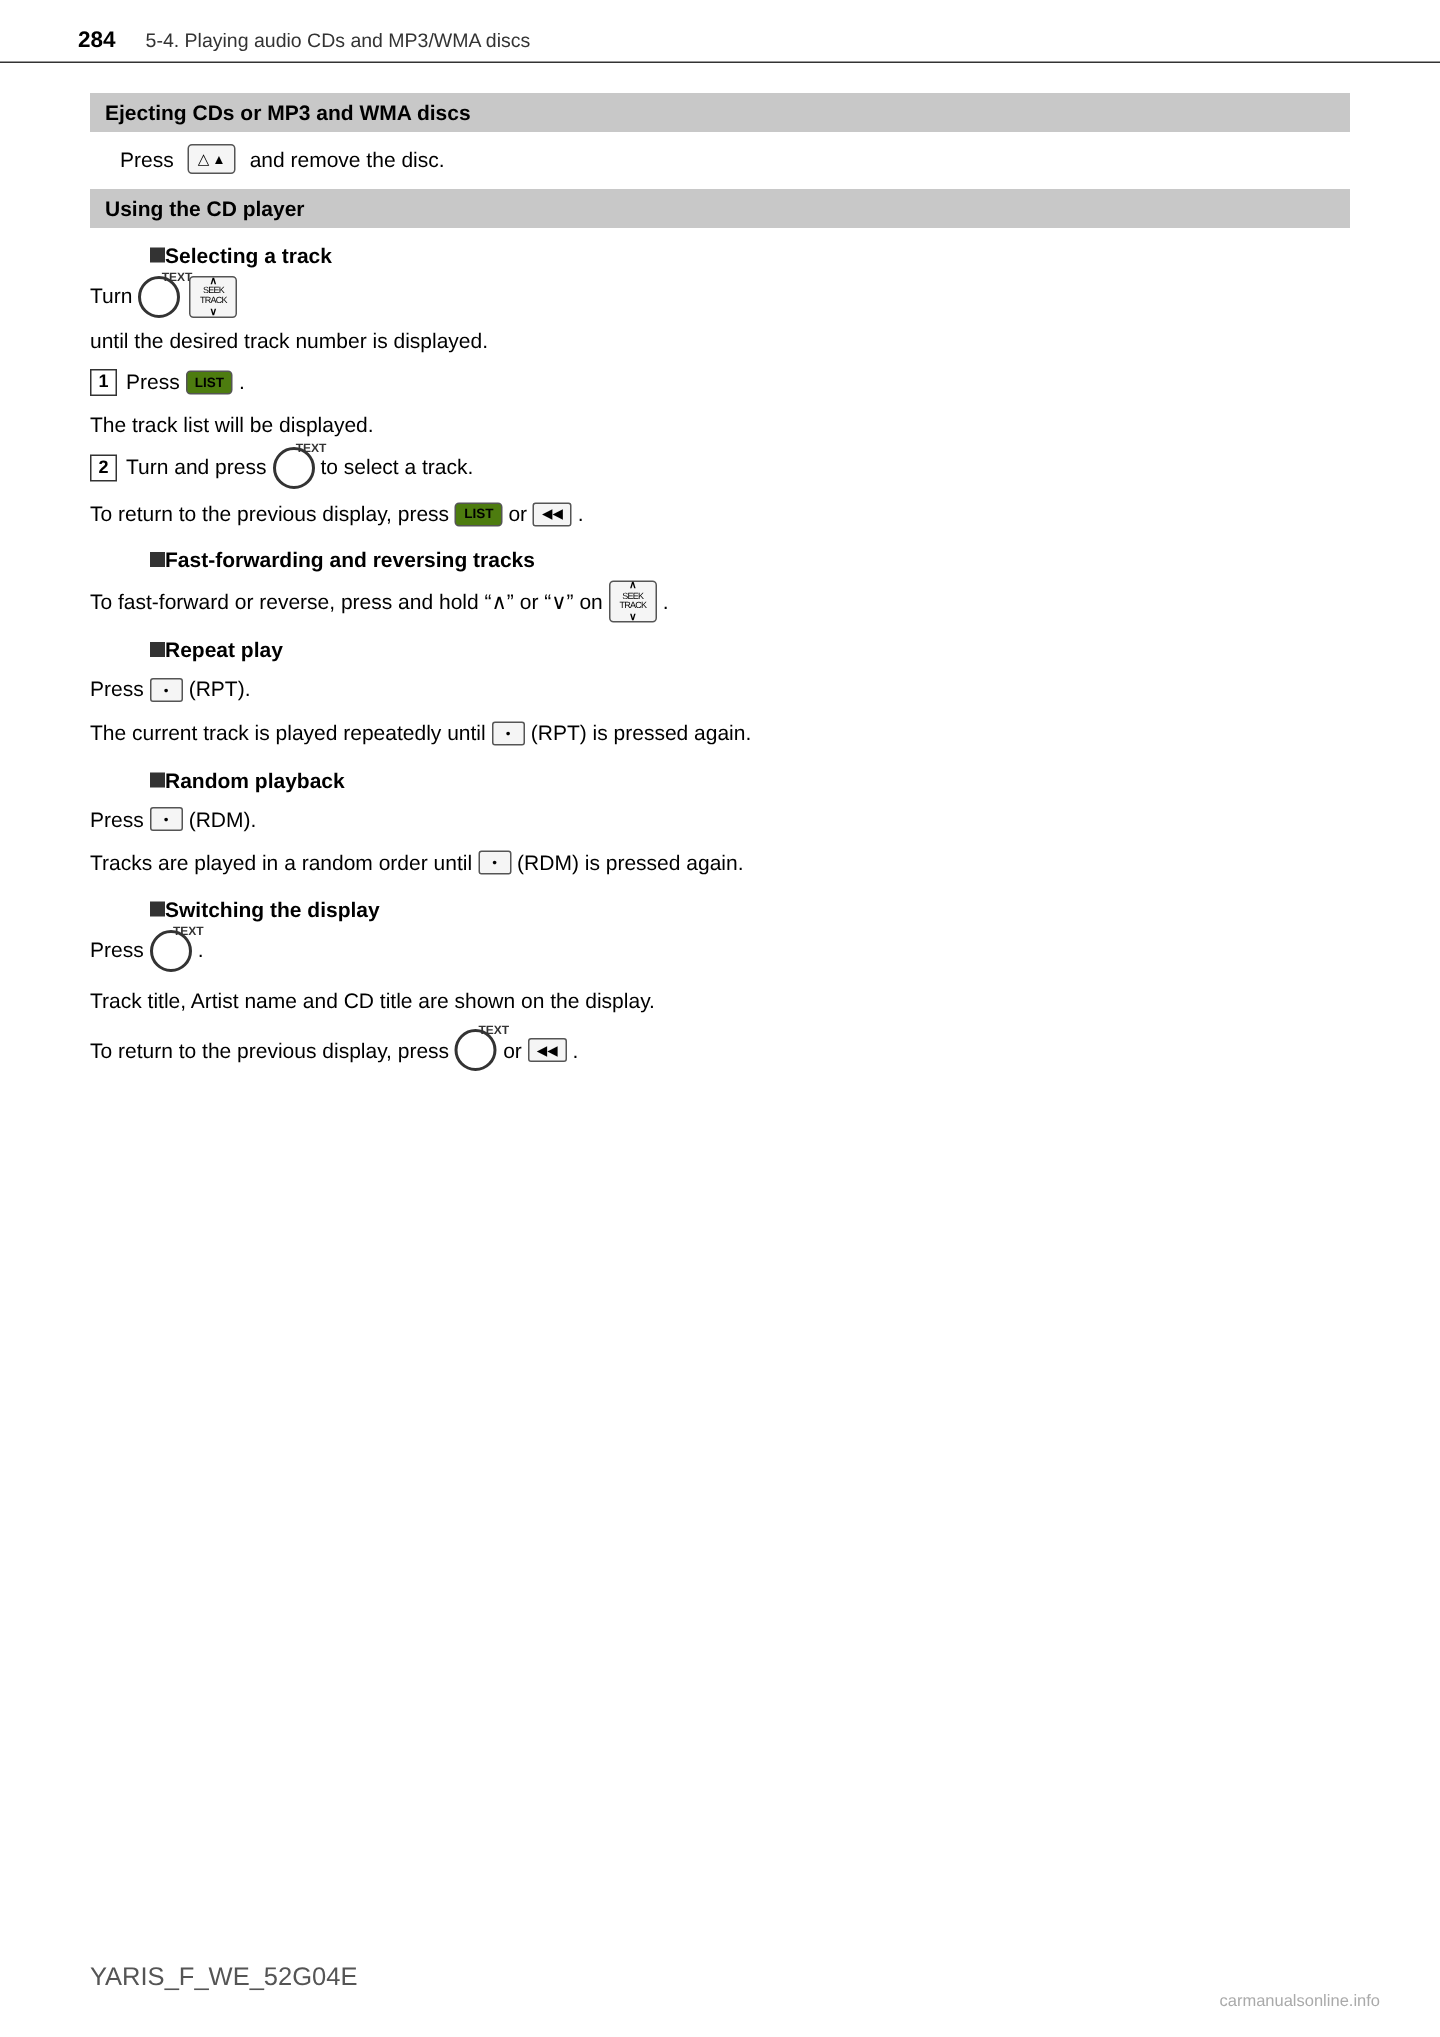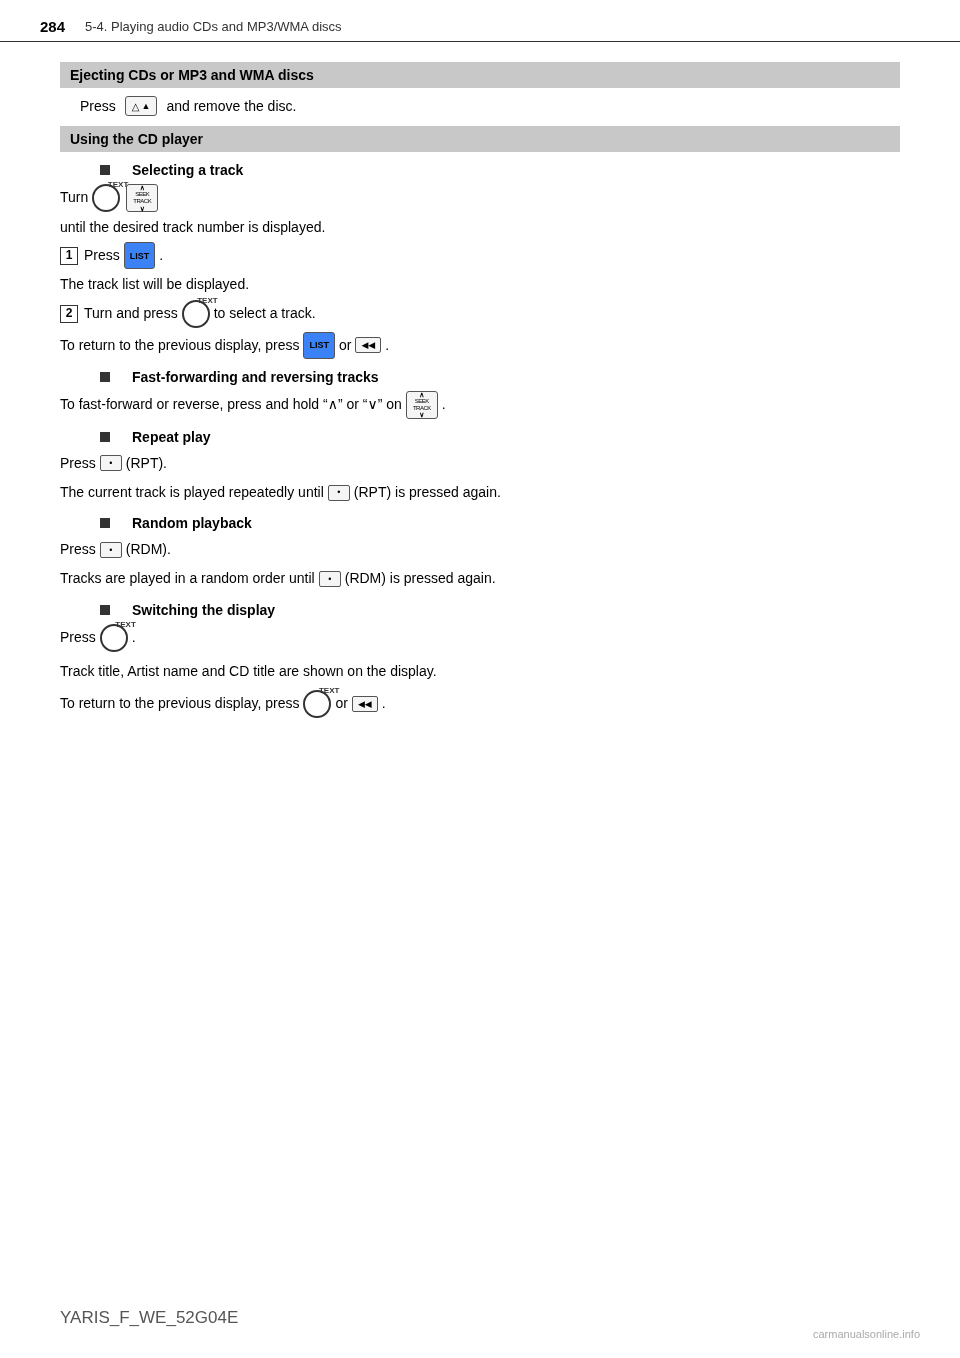--- a/index.html
+++ b/index.html
@@ -8,21 +8,21 @@
       min-height: 1358px;
       background: #fff;
       font-family: Arial, Helvetica, sans-serif;
       font-size: 14px;
       color: #000;
       position: relative;
     }
 
     .page-header {
       background: #fff;
-      padding: 18px 40px 6px 40px;
+      padding: 18px 40px 6px 52px;
       display: flex;
       align-items: center;
       border-bottom: 1px solid #333;
       margin-bottom: 0;
     }
     .page-number {
       font-weight: bold;
       font-size: 15px;
       margin-right: 20px;
     }
@@ -49,21 +49,21 @@
       align-items: center;
       gap: 6px;
       margin: 8px 0 8px 0;
       font-size: 14px;
     }
 
     .subsection {
       margin: 10px 0 6px 0;
       display: flex;
       align-items: flex-start;
-      gap: 22px;
+      gap: 0;
       font-weight: bold;
       font-size: 14px;
       padding-left: 20px;
     }
     .bullet-square {
       width: 10px;
       height: 10px;
       background: #333;
       display: inline-block;
       margin-top: 3px;
@@ -114,22 +114,22 @@
     
     .btn-icon {
       display: inline-flex;
       align-items: center;
       justify-content: center;
       border: 1.5px solid #555;
       border-radius: 3px;
       padding: 1px 5px;
       font-size: 10px;
       min-width: 28px;
-      height: 27px;
-      background: #3b82f6;
+      height: 16px;
+      background: #4d7c0f;
       margin: 0 2px;
       white-space: nowrap;
     }
 
     
     .eject-btn {
       display: inline-flex;
       align-items: center;
       justify-content: center;
       border: 1.5px solid #555;

